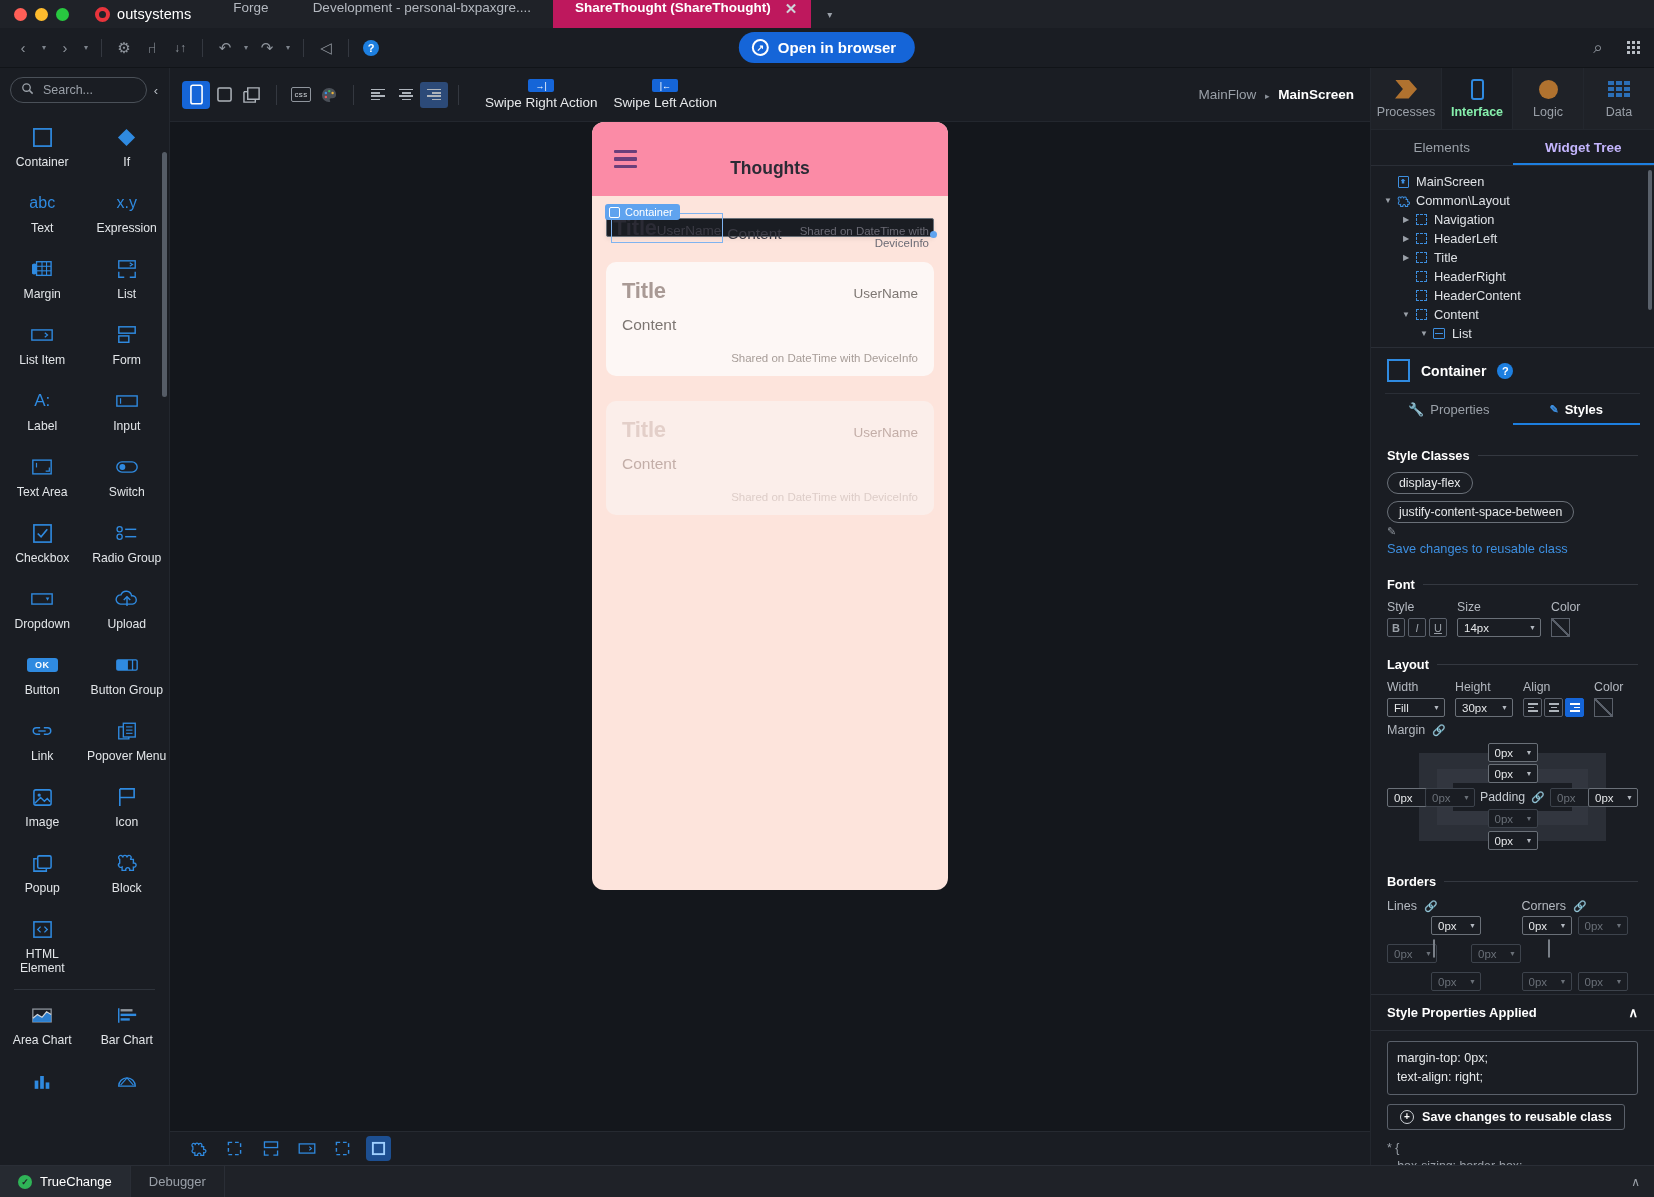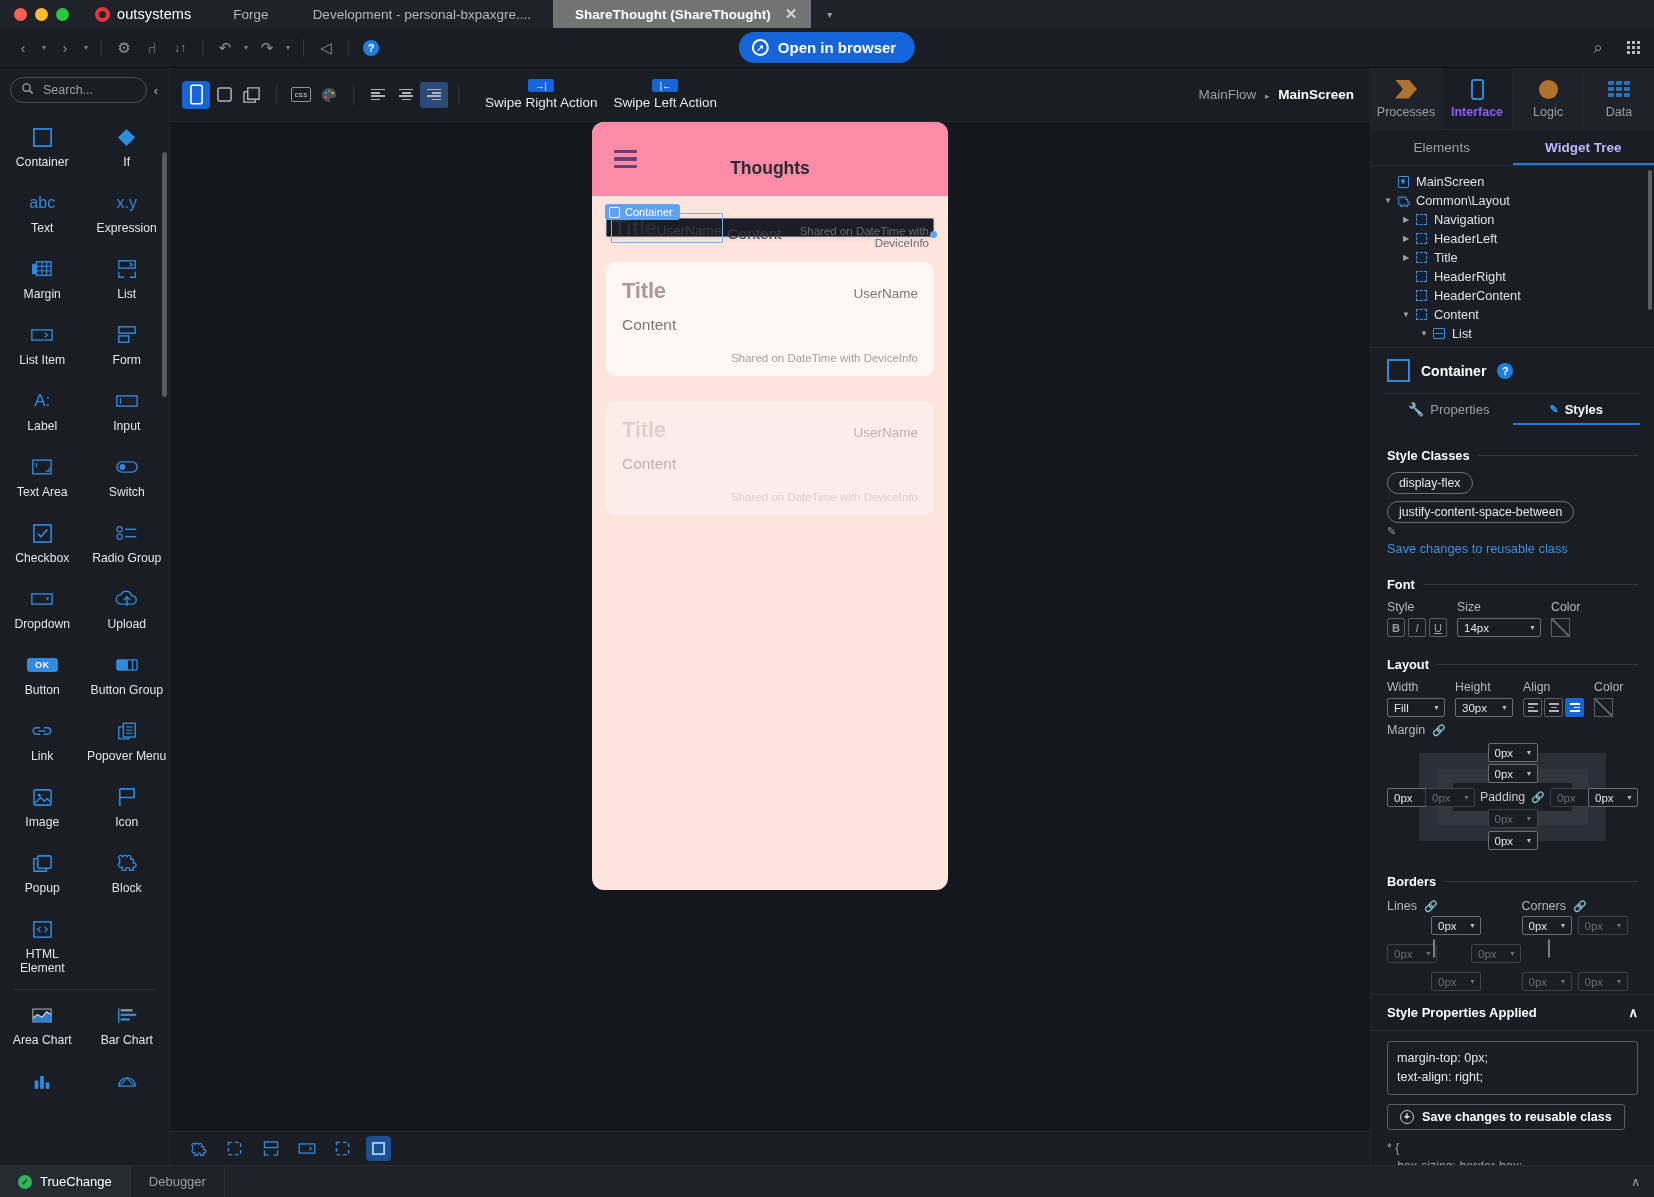--- a/index.html
+++ b/index.html
@@ -25,24 +25,24 @@
 
   .brand { display: flex; align-items: center; gap: 7px; padding: 0 20px 0 14px; }
   .brand-logo {
     width: 15px; height: 15px; border-radius: 50%;
     border: 4px solid #e8343c; background: transparent;
   }
   .brand-text { font-size: 14.5px; color: #fff; letter-spacing: .1px; }
 
   .tabstrip { display: flex; align-items: stretch; }
   .tab {
-    display: flex; align-items: center; padding: 0 22px; font-size: 13.5px;
+    display: flex; padding: 0 22px; font-size: 13.5px;
     color: #b4b9c0; white-space: nowrap; cursor: default;
   }
-  .tab.active { background: #737373; color: #fff; font-weight: 600; padding-right: 14px; }
+  .tab.active { background: #be185d; color: #fff; font-weight: 600; padding-right: 14px; }
   .tab .closex { margin-left: 14px; font-size: 15px; color: #cfd3d8; }
   .tab-addwrap { display:flex; align-items:center; padding: 0 16px; }
   .tab-add { color: #9aa0a8; font-size: 10px; }
 
   
   .toolbar {
     height: 40px; background: #1a1d23; display: flex; align-items: center;
     padding: 0 10px; position: relative; border-bottom: 1px solid #111418;
   }
   .tb-group { display: flex; align-items: center; gap: 2px; }
@@ -198,21 +198,21 @@
     width: 284px; background: #1a1d23; border-left: 1px solid #23272e;
     display: flex; flex-direction: column; overflow: hidden;
   }
   .rp-tabs { display: flex; height: 62px; border-bottom: 1px solid #23272e; }
   .rp-tab {
     flex: 1; display: flex; flex-direction: column; align-items: center; justify-content: center;
     gap: 5px; font-size: 12.5px; color: #9aa0a8; border-right: 1px solid #23272e;
     background: #1f2228; cursor: pointer;
   }
   .rp-tab:last-child { border-right: 0; }
-  .rp-tab.active { background: #1a1d23; color: #8b5cf6; font-weight: 700; }
+  .rp-tab.active { background: #1a1d23; color: #86efac; font-weight: 700; }
   .rp-tab .ic { height: 22px; display:flex;align-items:center;justify-content:center; }
 
   .chev-shape { width:22px;height:19px;background:#b0722f;
     clip-path: polygon(0 0, 62% 0, 100% 50%, 62% 100%, 0 100%, 36% 50%); }
   .phone-shape { width: 13px; height: 21px; border: 2px solid #2f8ae0; border-radius: 3px; }
   .circle-shape { width: 19px; height: 19px; border-radius: 50%; background: #b0722f; }
   .datagrid { display: grid; grid-template-columns: repeat(3, 6px); gap: 2px; }
   .datagrid i { width: 6px; height: 4px; background: #2b6fb8; display: block; }
 
   .rp-subtabs { display: flex; height: 36px; border-bottom: 1px solid #2a2e36; }

